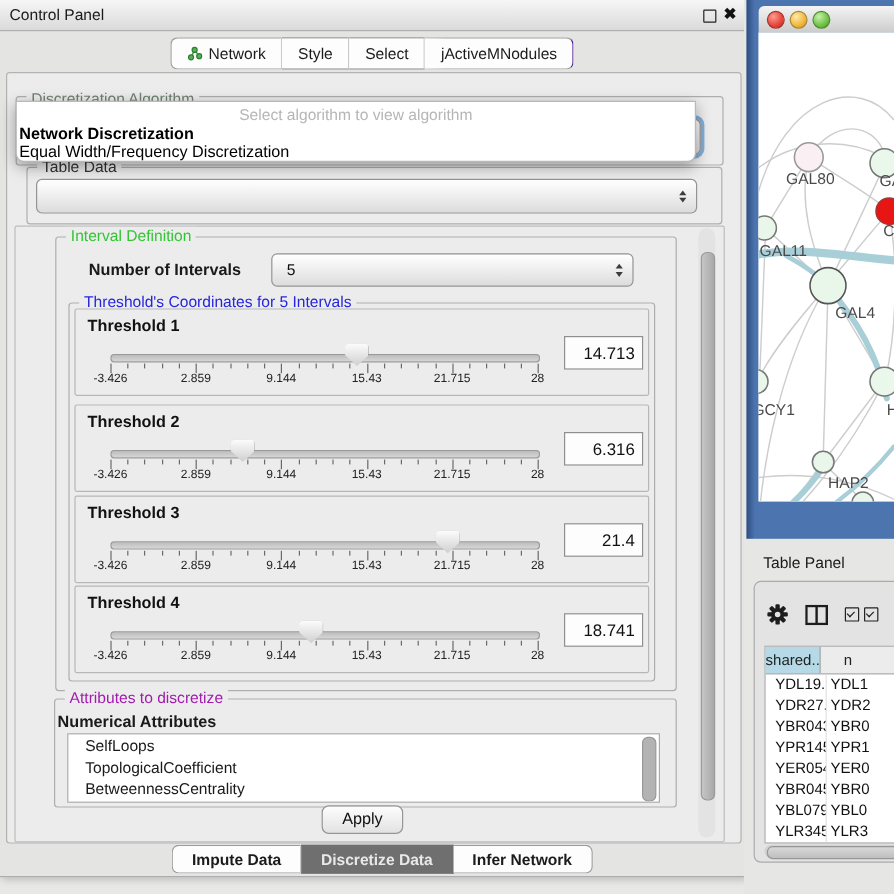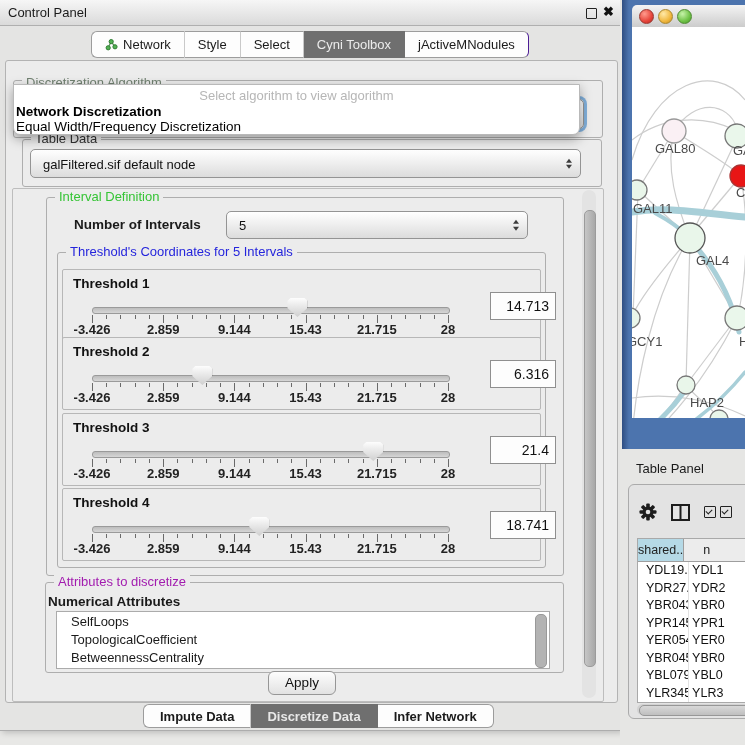--- a/index.html
+++ b/index.html
@@ -64,24 +64,24 @@
   .thr-label{position:absolute;left:10px;top:6px;font-size:13.5px;font-weight:bold;color:#111;}
   .thr-track{position:absolute;left:29px;top:37px;width:356px;height:5px;border-radius:3px;
              background:linear-gradient(#BDBDBD,#D6D6D6);border:1px solid #9A9A9A;}
   .thr-thumb{position:absolute;top:28px;width:20px;height:19px;z-index:2;
              background:linear-gradient(#FDFDFD,#CFCFCF);
              clip-path:polygon(15% 0,85% 0,100% 14%,100% 52%,50% 100%,0 52%,0 14%);
              filter:drop-shadow(0 0 1px rgba(0,0,0,.65));}
   .tickbar{position:absolute;left:29px;top:45px;width:356px;height:8px;}
   .tick{position:absolute;top:0;width:1px;background:#6A6A6A;}
   .scalebar{position:absolute;left:29px;top:52px;width:356px;height:13px;}
-  .scalelab{position:absolute;transform:translateX(-50%);font-size:13px;font-weight:700;color:#222;white-space:nowrap;}
+  .scalelab{position:absolute;transform:translateX(-50%);font-size:10px;font-weight:400;color:#222;white-space:nowrap;}
   .thr-value{position:absolute;left:407px;top:22px;width:58px;height:26px;background:#FDFDFD;
              border:1px solid #8F8F8F;font-size:14px;color:#111;text-align:right;
-             line-height:26px;padding-right:6px;box-sizing:content-box;margin-left:20px;}
+             line-height:26px;padding-right:6px;box-sizing:content-box;}
 
   
   #attr-list{left:56px;top:611px;width:492px;height:56px;background:#FFFFFF;
              border:1px solid #ABABAB;overflow:hidden;}
   .attr-item{position:absolute;left:14px;height:18px;font-size:13px;color:#1a1a1a;white-space:nowrap;}
   #attr-scroll{position:absolute;right:2px;top:2px;width:10px;height:52px;background:#B3B3B3;
                border-radius:5px;border:1px solid #999;}
 
   #apply-btn{left:268px;top:671px;width:66px;height:22px;border:1px solid #969696;border-radius:6px;
              background:linear-gradient(#FDFDFD,#E2E2E2);font-size:13.5px;color:#111;
@@ -160,23 +160,20 @@
             </svg>
           </span>
           <span>Network</span>
         </div>
         <div class="ttab">
           <span>Style</span>
         </div>
         <div class="ttab">
           <span>Select</span>
         </div>
-        <div class="ttab sel">
-          <span>Cyni Toolbox</span>
-        </div>
         <div class="ttab">
           <span>jActiveMNodules</span>
         </div>
       </div>
 
     <div id="main-panel" class="abs"></div>
     <div id="content-border" class="abs"></div>
 
     <div class="group" style="left:13px;top:80px;width:588px;height:56px;">
       <span class="gtitle" id="algo-group-title" style="top:-6px;">Discretization Algorithm</span>
@@ -191,42 +188,41 @@
     <div id="algo-popup" class="abs">
       <div id="popup-placeholder">Select algorithm to view algorithm</div>
     <div class="popup-item hl" style="top: 19px;">Network Discretization</div>
         <div class="popup-item" style="top: 34px;">Equal Width/Frequency Discretization</div>
       </div>
 
     <div class="group" style="left:22px;top:139px;width:578px;height:46px;">
       <span class="gtitle" style="color:#333;">Table Data</span>
     </div>
     <div class="combo abs" style="left:30px;top:149px;width:549px;height:27px;">
-      <span class="cval">galFiltered.sif default node</span>
       <span class="spin">
           <i class="au"></i>
           <i class="ad"></i>
         </span>
     </div>
 
     <div class="group" style="left:46px;top:197px;width:516px;height:377px;">
       <span class="gtitle" style="color:#35C435;">Interval Definition</span>
     </div>
     <span class="abs" style="left:74px;top:217px;font-size:13.5px;font-weight:bold;">Number of Intervals</span>
     <div class="combo abs" style="left:226px;top:211px;width:300px;height:26px;">
       <span class="cval">5</span>
       <span class="spin">
           <i class="au"></i>
           <i class="ad"></i>
         </span>
     </div>
 
     <div id="thr-group" class="group" style="left:57px;top:252px;width:487px;height:314px;">
       <span class="gtitle" style="color:#2525DC;">Threshold's Coordinates for 5 Intervals</span>
-    <div class="thr-row" style="top: 16px;">
+    <div class="thr-row" style="top: 4px;">
           <div class="thr-label">Threshold 1</div>
           <div class="thr-track"></div>
           <div class="thr-thumb" style="left: 224.482px;"></div>
           <div class="tickbar">
             <div class="tick" style="left: 0%; height: 8px;"></div>
             <div class="tick" style="left: 4%; height: 4px;"></div>
             <div class="tick" style="left: 8%; height: 4px;"></div>
             <div class="tick" style="left: 12%; height: 4px;"></div>
             <div class="tick" style="left: 16%; height: 4px;"></div>
             <div class="tick" style="left: 20%; height: 8px;"></div>

